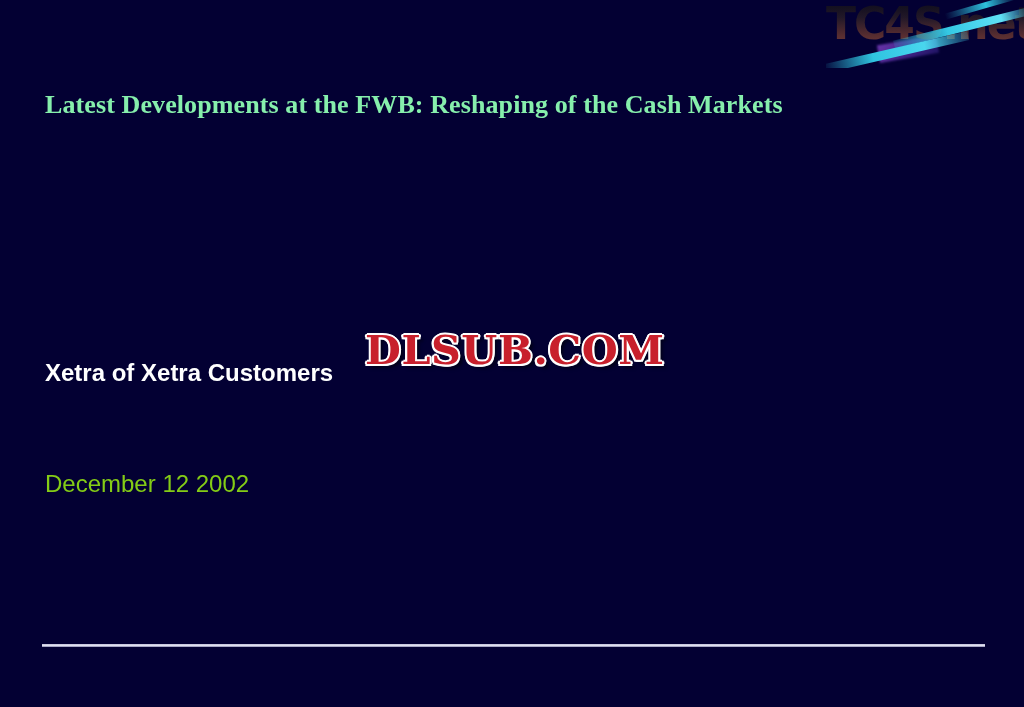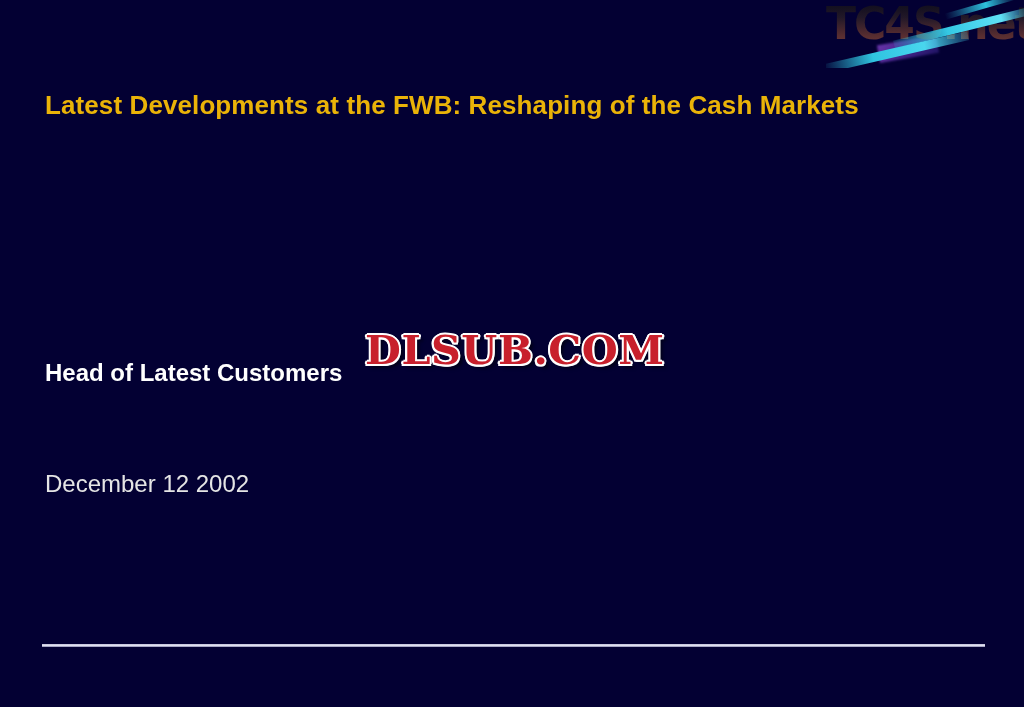--- a/index.html
+++ b/index.html
@@ -16,45 +16,46 @@
     font-family: "Liberation Sans", sans-serif;
     -webkit-font-smoothing: antialiased;
   }
 
   
   #title {
     position: absolute;
     left: 45px;
     top: 86px;
     width: 900px;
-    color: #eab308;
+    color: #86efac;
     font-size: 26px;
     font-weight: bold;
     line-height: 38px;
     letter-spacing: 0.1px;
+    font-family: Liberation Serif, serif;
   }
 
   
   #presenter {
     position: absolute;
     left: 45px;
     top: 354px;
     color: #ffffff;
     font-size: 24px;
     font-weight: bold;
     line-height: 37px;
   }
   #presenter .line { display: block; white-space: nowrap; }
 
   
   #date {
     position: absolute;
     left: 45px;
     top: 469px;
-    color: #e5e5e5;
+    color: #84cc16;
     font-size: 24px;
     font-weight: normal;
     line-height: 30px;
     white-space: nowrap;
   }
 
   
   #footer-rule {
     position: absolute;
     left: 42px;
@@ -167,21 +168,21 @@
   }
 </style>
 </head>
 <body>
 
 <div id="slide">
 
   <div id="title">Latest Developments at the FWB: Reshaping of the Cash Markets</div>
 
   <div id="presenter">
-    <span class="line">Head of Latest Customers</span>
+    <span class="line">Xetra of Xetra Customers</span>
   </div>
 
   <div id="date">December 12 2002</div>
 
   <div id="footer-rule"></div>
 
   <div id="wm-dlsub">DLSUB.COM</div>
 
 
   <div id="wm-tc4s">

